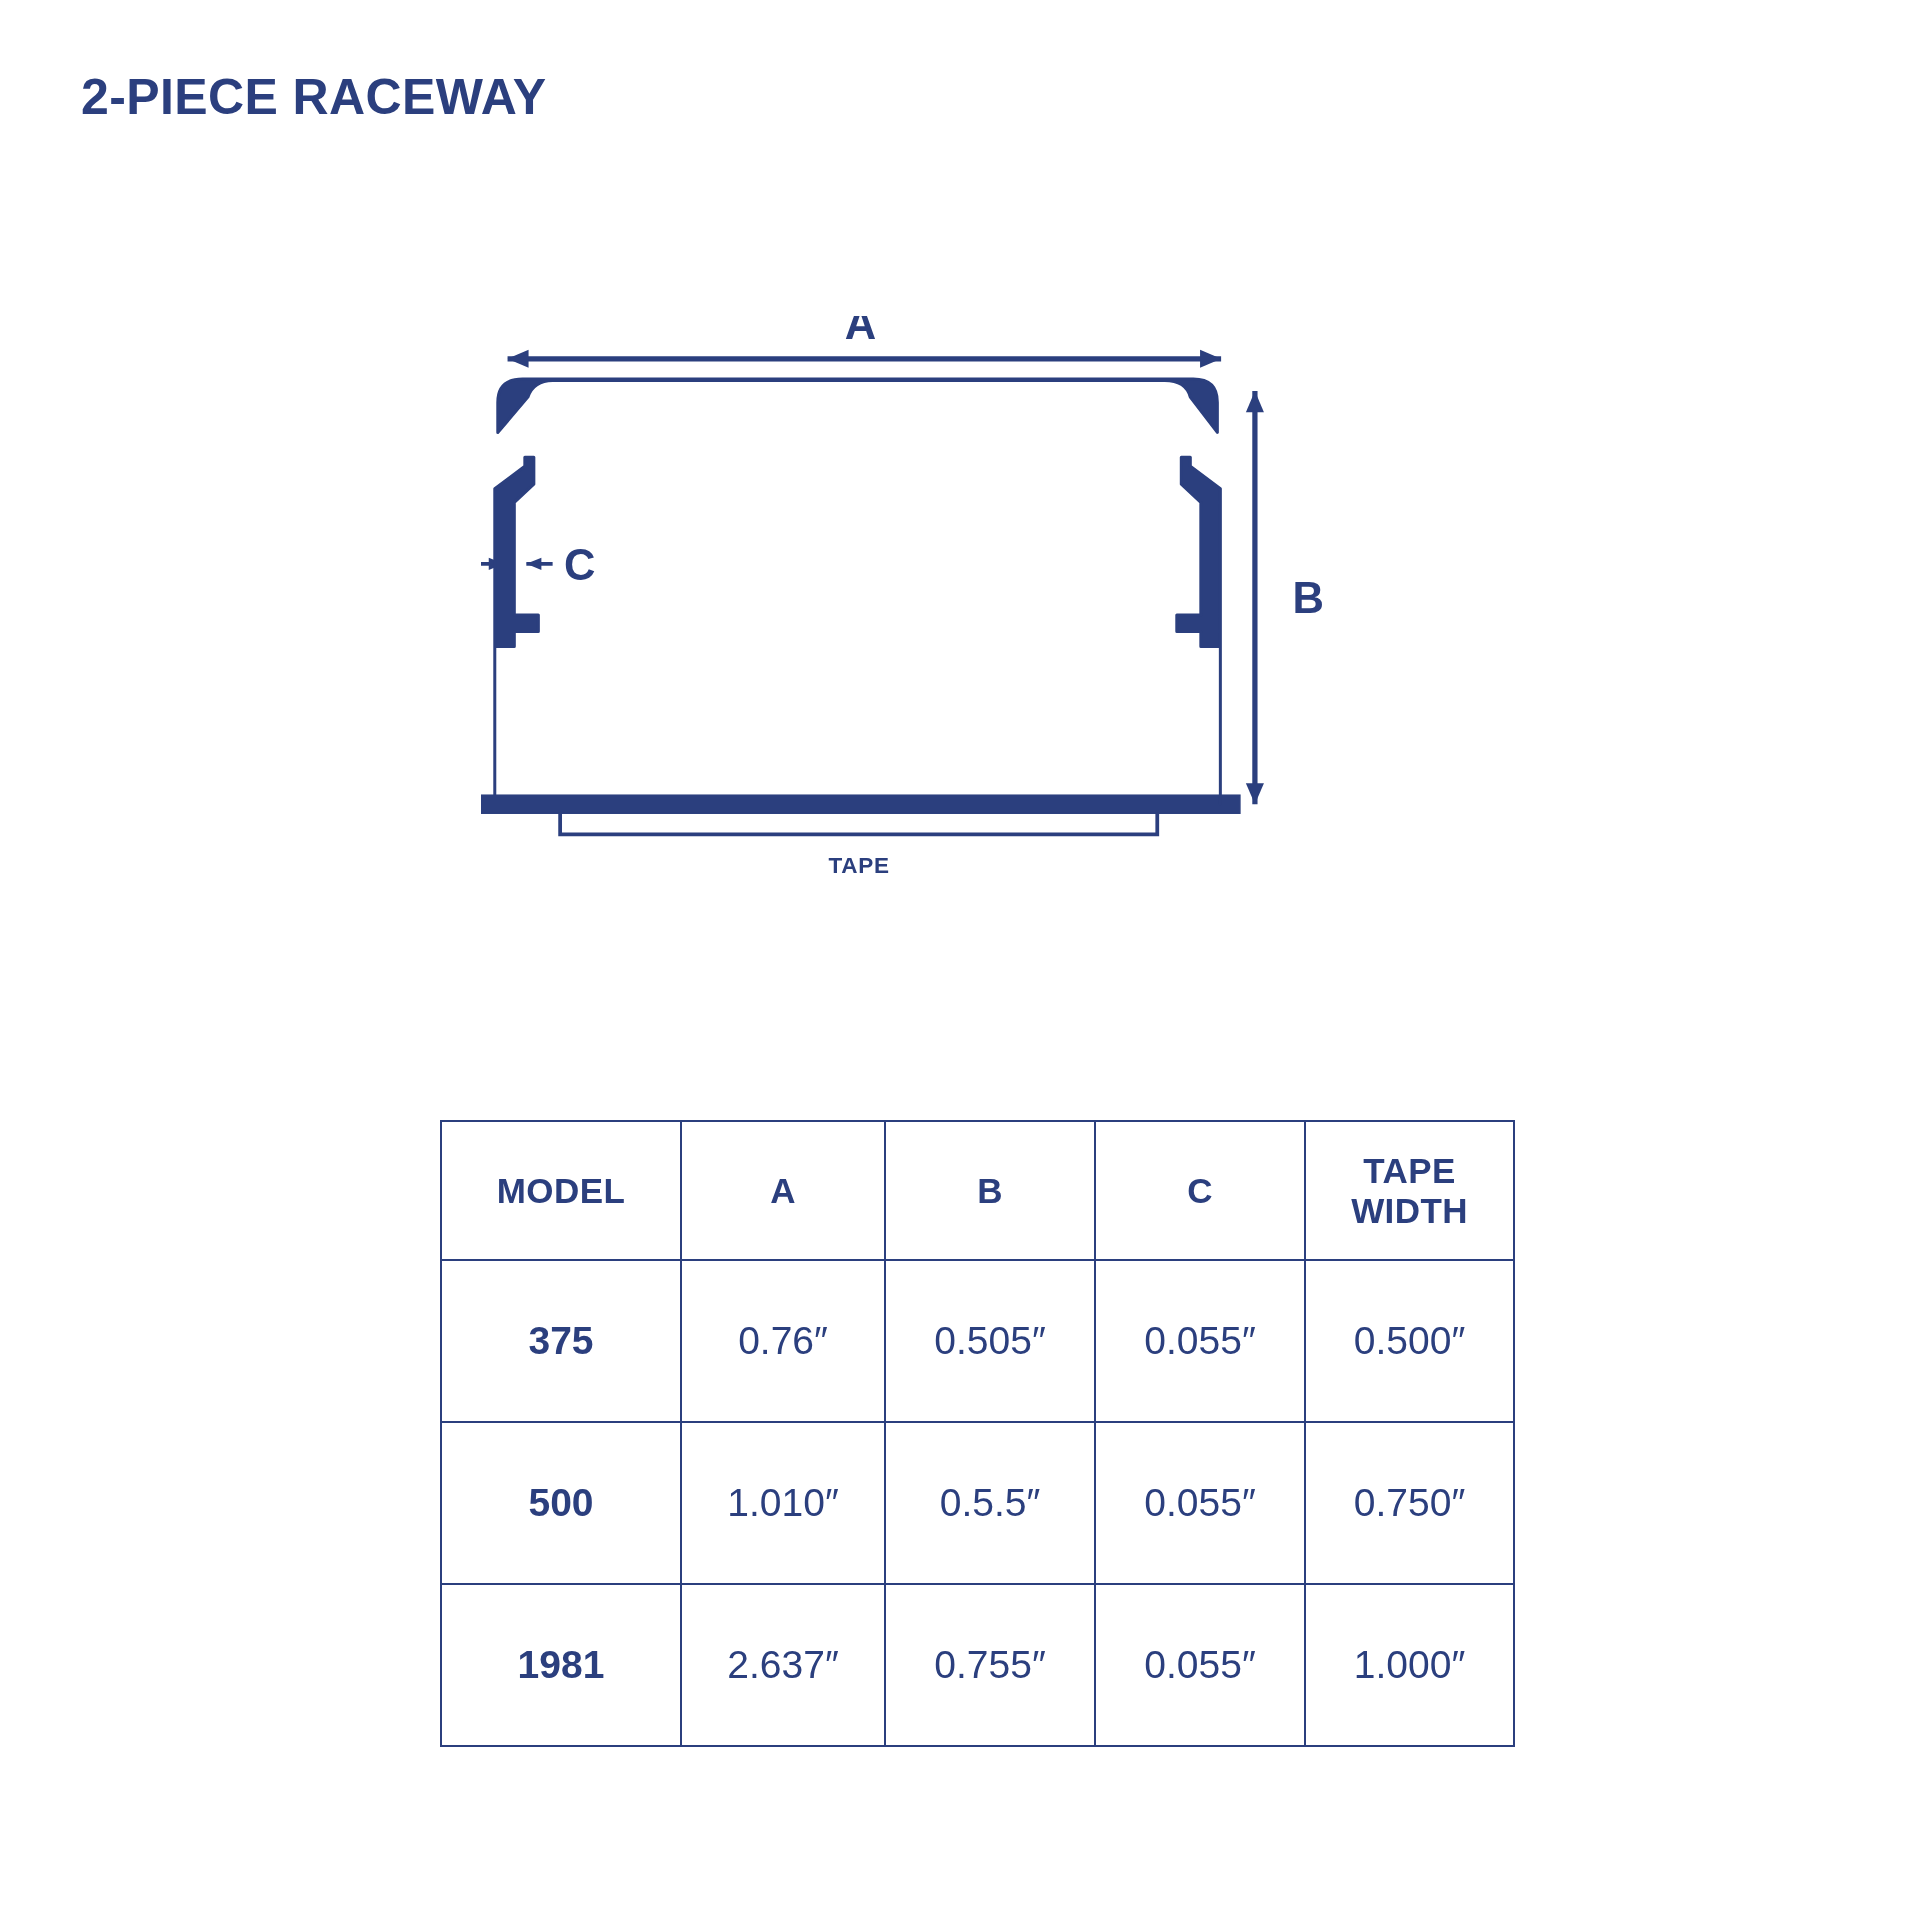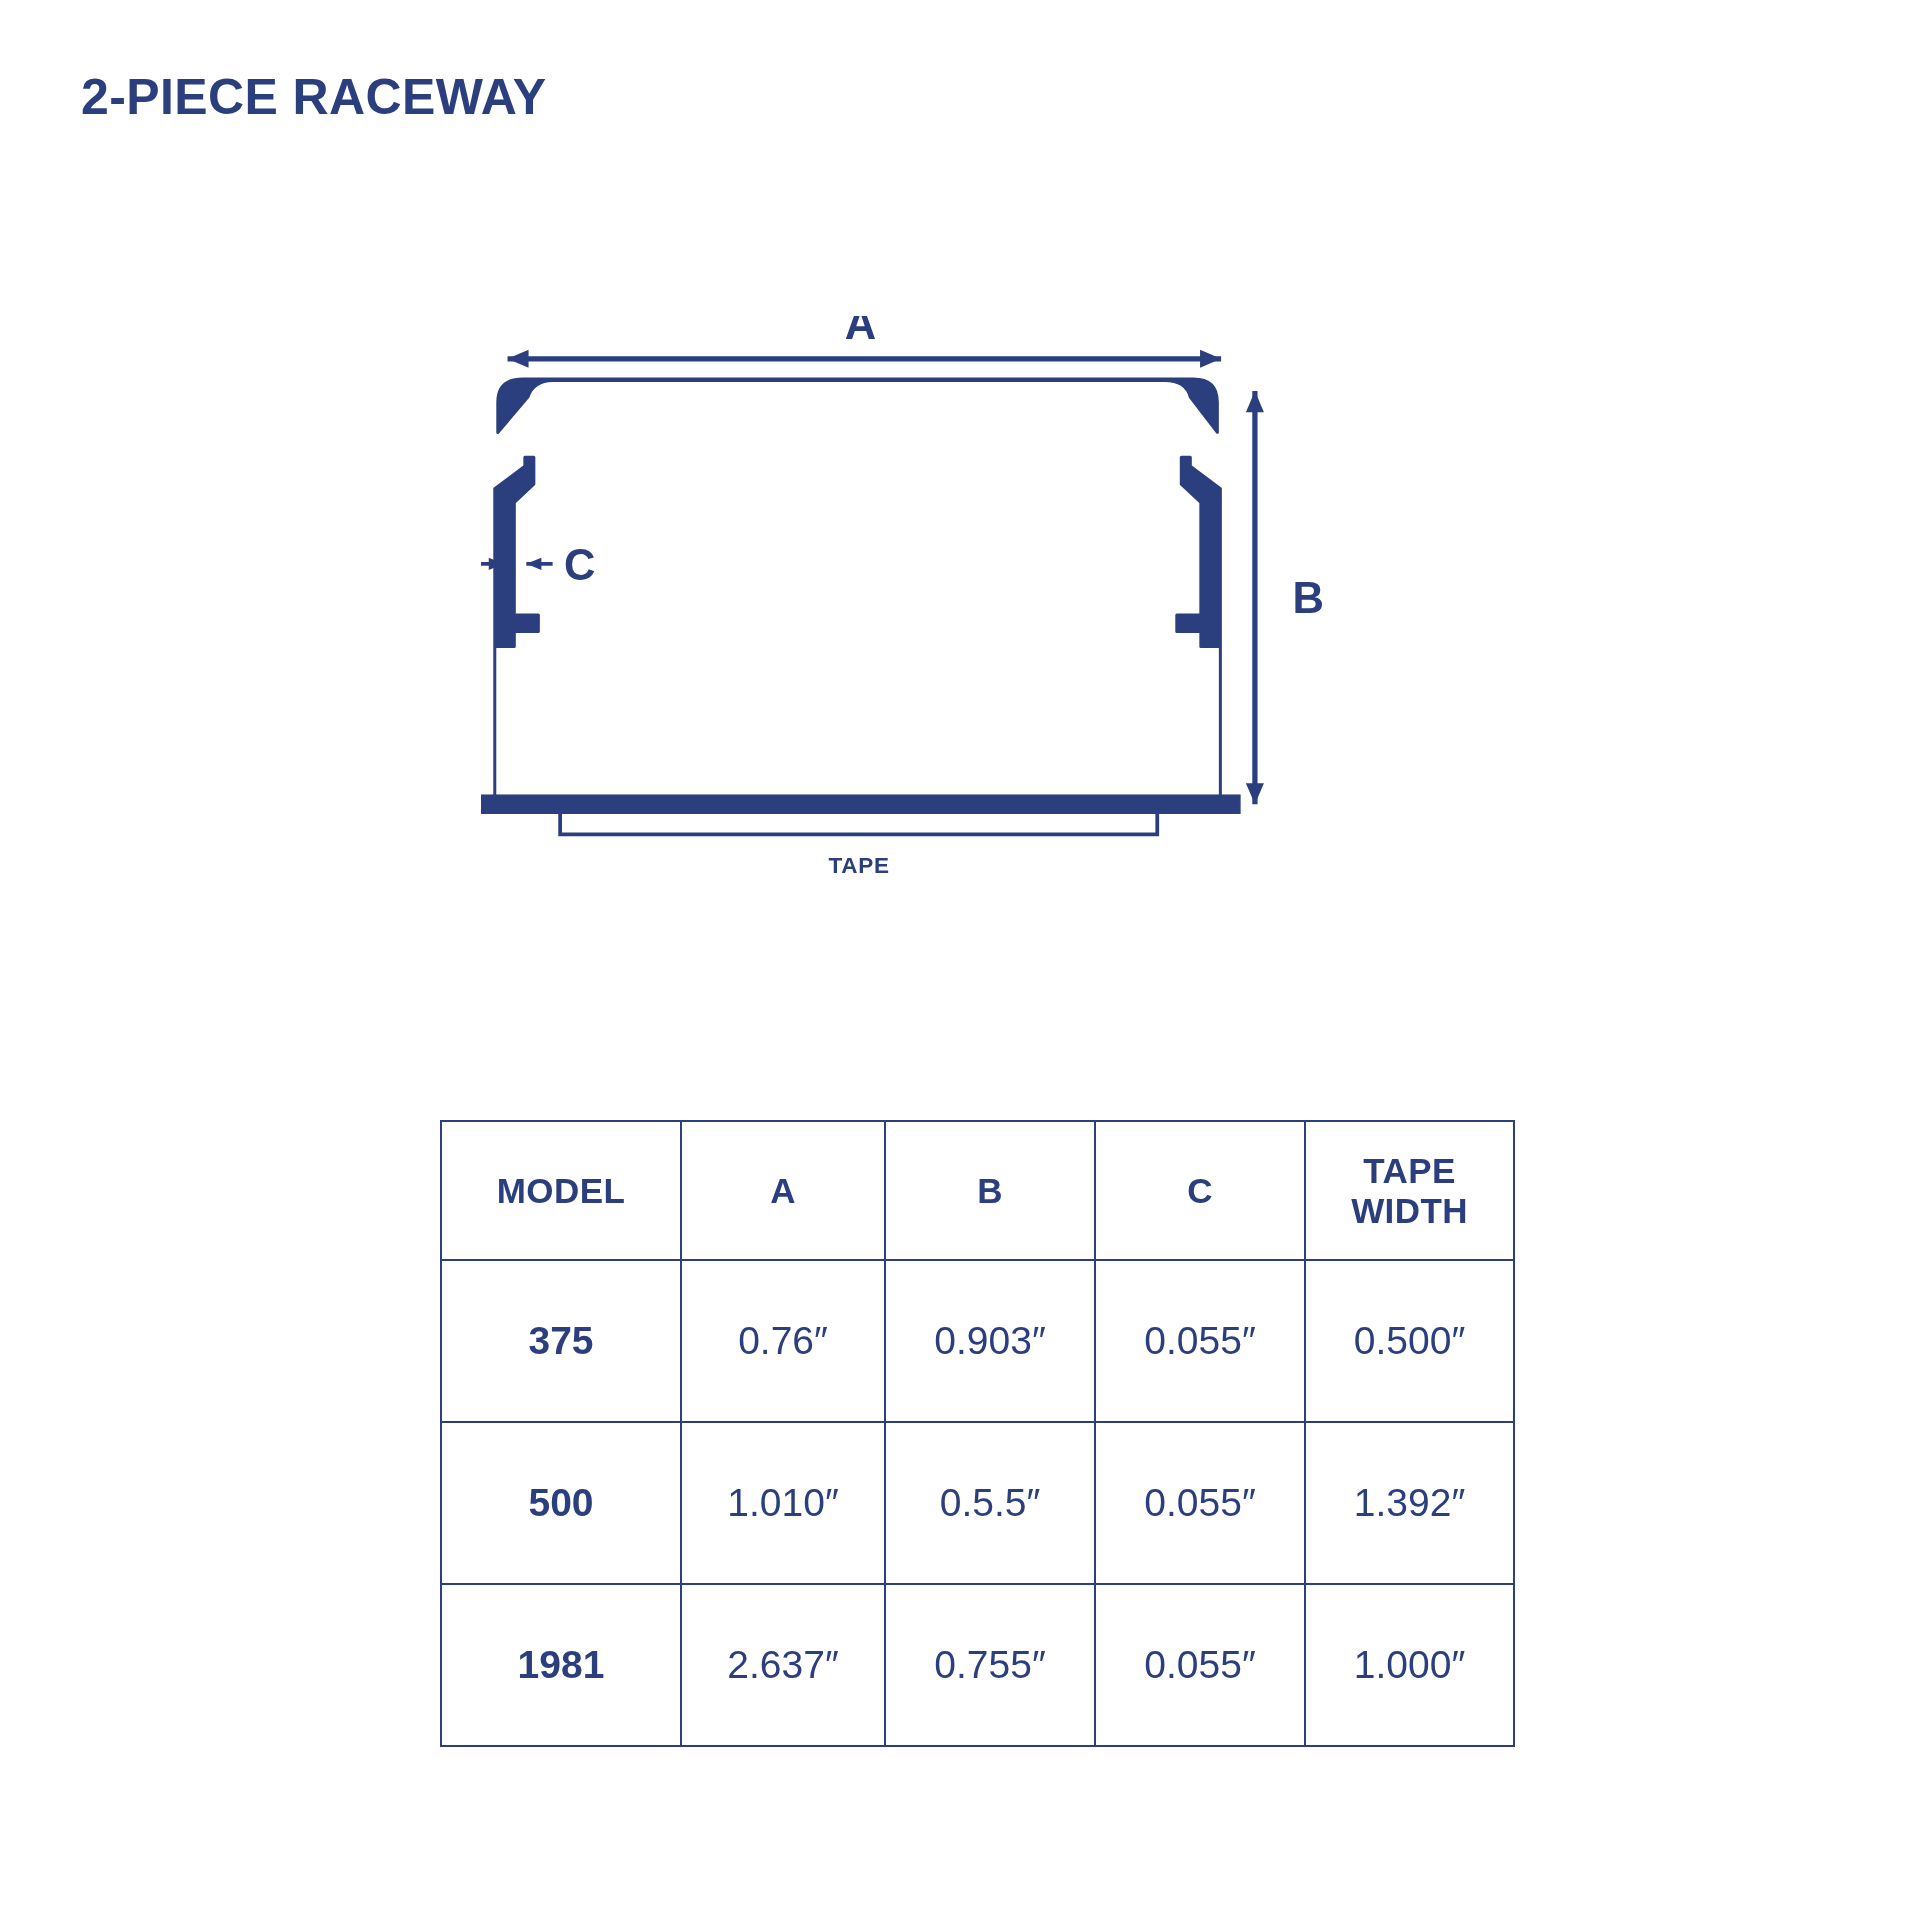--- a/index.html
+++ b/index.html
@@ -184,30 +184,30 @@
           <th>
             <span>TAPE</span><br>
             <span>WIDTH</span>
           </th>
         </tr>
       </thead>
       <tbody>
         <tr>
           <td class="model">375</td>
           <td class="val">0.76″</td>
-          <td class="val">0.903″</td>
+          <td class="val">0.505″</td>
           <td class="val">0.055″</td>
           <td class="val">0.500″</td>
         </tr>
         <tr>
           <td class="model">500</td>
           <td class="val">1.010″</td>
           <td class="val">0.5.5″</td>
           <td class="val">0.055″</td>
-          <td class="val">1.392″</td>
+          <td class="val">0.750″</td>
         </tr>
         <tr>
           <td class="model">1981</td>
           <td class="val">2.637″</td>
           <td class="val">0.755″</td>
           <td class="val">0.055″</td>
           <td class="val">1.000″</td>
         </tr>
       </tbody>
     </table>

